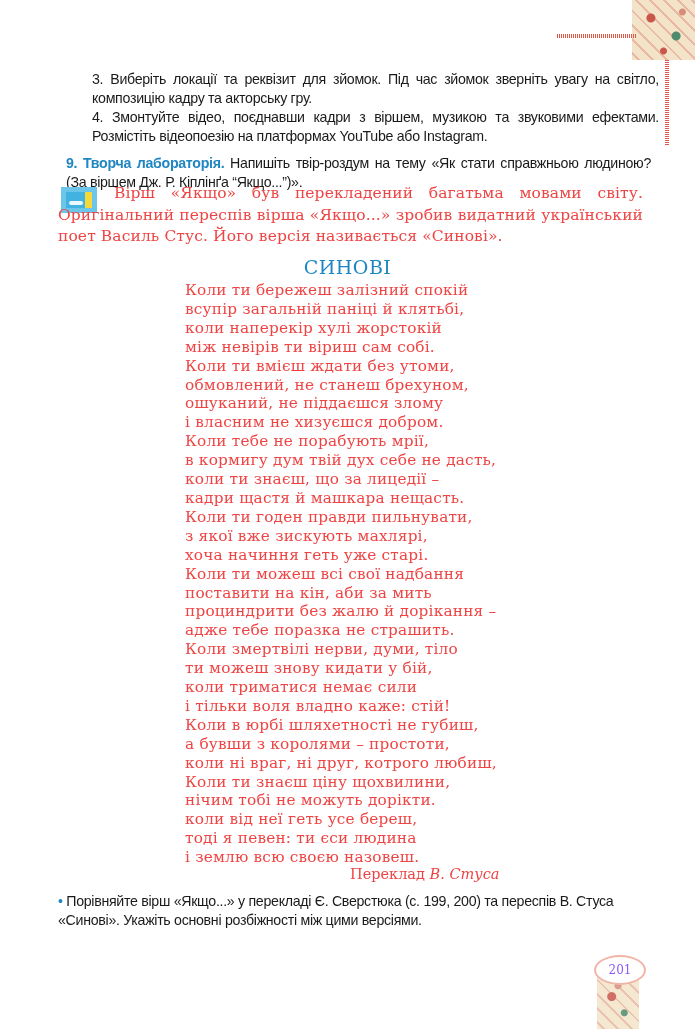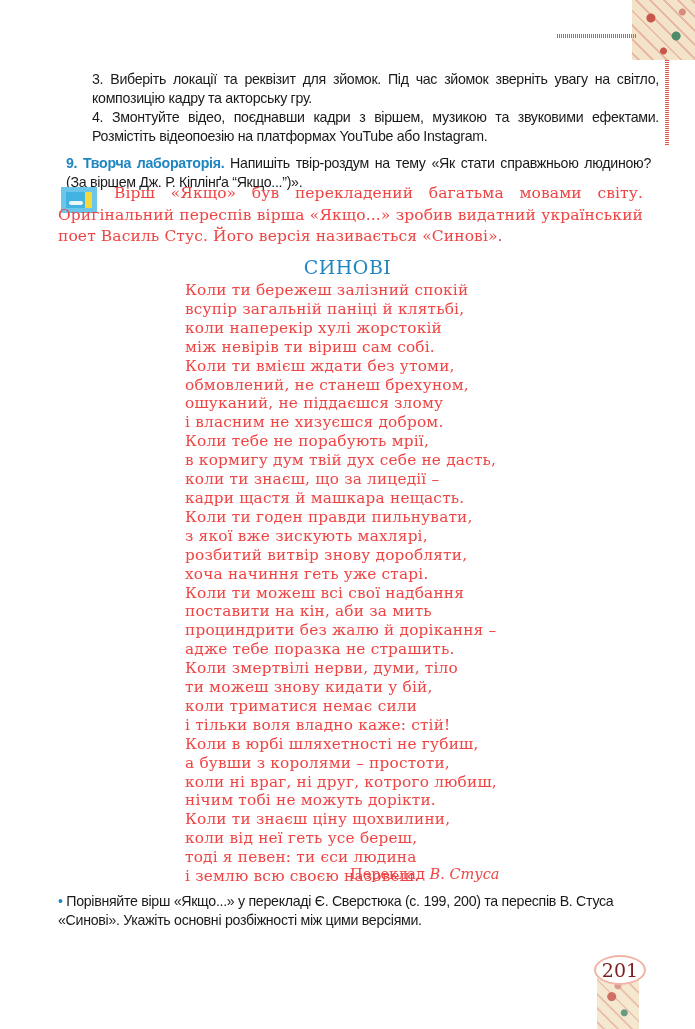--- a/index.html
+++ b/index.html
@@ -26,21 +26,21 @@
       background:
         radial-gradient(circle at 35% 40%, #c9564a 0 4px, transparent 5px),
         radial-gradient(circle at 65% 70%, #4f8a6a 0 3px, transparent 4px),
         radial-gradient(circle at 50% 20%, #d78b7b 0 3px, transparent 4px),
         repeating-linear-gradient(45deg, #f3e4c9 0 4px, #e9b9a4 4px 6px, #f3e4c9 6px 10px);
       opacity: 0.85;
     }
     .page-num {
       position: absolute; left: 594px; top: 955px; width: 48px; height: 26px;
       border: 2px solid #f1b5a8; border-radius: 50%; background: #fff;
-      font-family: "DejaVu Serif", serif; font-size: 19px; color: #7f1d1d;
+      font-family: "DejaVu Serif", serif; font-size: 12px; color: #8b5cf6;
       text-align: center; line-height: 26px;
     }
     .sans { font-family: "Liberation Sans", sans-serif; font-size: 14.2px; color: #1a1a1a; letter-spacing: -0.3px; }
     .serif { font-family: "DejaVu Serif", serif; color: #ef4444; }
     .task-list { position: absolute; left: 92px; top: 70px; width: 567px; line-height: 19px; text-align: justify; }
     .task-list p { margin: 0; }
     .task9 { position: absolute; left: 58px; top: 146px; width: 585px; line-height: 19px; text-align: justify; margin: 8px; }
     .task9 .accent { color: #1f86c2; font-weight: bold; }
     .stamp-icon {
       position: absolute; left: 61px; top: 187px; width: 36px; height: 26px;
@@ -96,35 +96,34 @@
     <li>Коли ти вмієш ждати без утоми,</li>
     <li>обмовлений, не станеш брехуном,</li>
     <li>ошуканий, не піддаєшся злому</li>
     <li>і власним не хизуєшся добром.</li>
     <li>Коли тебе не порабують мрії,</li>
     <li>в кормигу дум твій дух себе не дасть,</li>
     <li>коли ти знаєш, що за лицедії –</li>
     <li>кадри щастя й машкара нещасть.</li>
     <li>Коли ти годен правди пильнувати,</li>
     <li>з якої вже зискують махлярі,</li>
-    <li>розбитий витвір знову доробляти,</li>
     <li>хоча начиння геть уже старі.</li>
     <li>Коли ти можеш всі свої надбання</li>
     <li>поставити на кін, аби за мить</li>
     <li>проциндрити без жалю й дорікання –</li>
     <li>адже тебе поразка не страшить.</li>
     <li>Коли змертвілі нерви, думи, тіло</li>
     <li>ти можеш знову кидати у бій,</li>
     <li>коли триматися немає сили</li>
     <li>і тільки воля владно каже: стій!</li>
     <li>Коли в юрбі шляхетності не губиш,</li>
     <li>а бувши з королями – простоти,</li>
     <li>коли ні враг, ні друг, котрого любиш,</li>
+    <li>Коли ти знаєш ціну щохвилини,</li>
     <li>нічим тобі не можуть дорікти.</li>
-    <li>Коли ти знаєш ціну щохвилини,</li>
     <li>коли від неї геть усе береш,</li>
     <li>тоді я певен: ти єси людина</li>
     <li>і землю всю своєю назовеш.</li>
   </ul>
 
 <div class="attribution serif"><span>Переклад </span><em>В. Стуса</em></div>
 
 <p class="question sans"><span class="bullet">•</span><span> Порівняйте вірш «Якщо...» у перекладі Є. Сверстюка (с. 199, 200) та переспів В. Стуса «Синові». Укажіть основні розбіжності між цими версіями.</span></p>
 
 <div class="ornament-bottom"></div>

